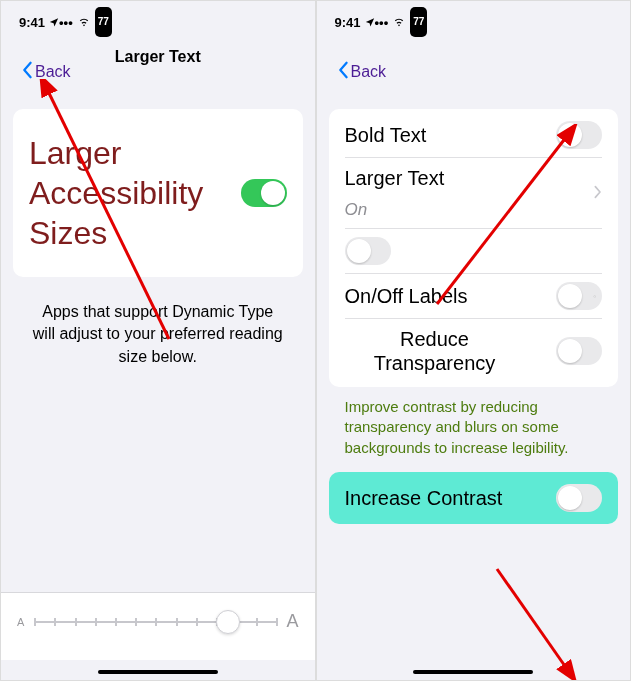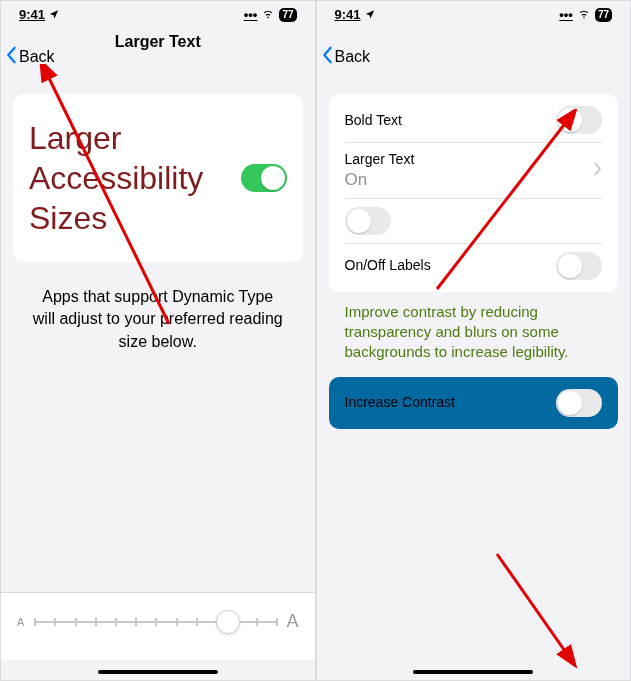--- a/index.html
+++ b/index.html
@@ -21,47 +21,45 @@
   height: 100%;
   background: #f2f2f7;
   border: 1px solid #dcdcdc;
   position: relative;
   overflow: hidden;
   display: flex;
   flex-direction: column;
 }
 .status-bar {
   display: flex;
-  justify-content: space-between;
   align-items: center;
   padding: 6px 18px 2px;
   font-size: 13px;
   font-weight: 600;
   color: #000;
   background: #f2f2f7;
-  text-decoration: underline;
 }
 .status-left { display: flex; align-items: center; gap: 4px; }
 .status-right { display: flex; align-items: center; gap: 4px; }
 .nav {
   display: flex;
   align-items: center;
   padding: 6px 8px 10px;
   background: #f2f2f7;
   position: relative;
   height: 40px;
 }
 .back-btn {
   display: flex;
   align-items: center;
-  color: #000000;
+  color: #4c1d95;
   font-size: 16px;
   gap: 2px;
   position: absolute;
-  left: 4px;
+  left: 20px;
   margin-top: 29px;
 }
 .nav-title {
   font-size: 16px;
   font-weight: 600;
   color: #000;
   width: 100%;
   text-align: center;
 }
 .content { padding: 0 12px; flex: 1; overflow: hidden; position: relative; }
@@ -74,22 +72,22 @@
 .row {
   display: flex;
   align-items: center;
   justify-content: space-between;
   min-height: 44px;
   padding: 8px 0;
 }
 .row.border { border-bottom: 0.5px solid #e0e0e3; }
 .row.border:last-child { border-bottom: none; }
 .big-label { font-size: 32px; font-weight: 400; line-height: 1.25; color: #7f1d1d; }
-.label { font-size: 14px; font-weight: 400; color: #000; line-height: 1.2; text-align: center; }
-.sub { font-size: 17px; color: #8e8e93; margin-top: 2px; }
+.label { font-size: 20px; font-weight: 400; color: #000; line-height: 1.2; text-align: center; }
+.sub { font-size: 17px; color: #8e8e93; margin-top: 10px; font-style: italic; }
 .footer-text {
   font-size: 15px;
   color: #4d7c0f;
   padding: 10px 16px;
   line-height: 1.35;
 }
 .toggle {
   width: 46px;
   height: 28px;
   border-radius: 14px;
@@ -170,39 +168,39 @@
   background: #000;
   border-radius: 3px;
 }
 .card2 {
   background: #fff;
   border-radius: 10px;
   margin-top: 30px;
   padding: 4px 16px;
 }
 .card3 {
-  background: #0369a1;
+  background: #5eead4;
   border-radius: 10px;
   margin-top: 4px;
   padding: 4px 16px;
 }
 .arrow {
   position: absolute;
   pointer-events: none;
 }
 .battery-pill {
   display: inline-flex;
   align-items: center;
   background: #000;
   color: #fff;
   border-radius: 5px;
   padding: 0 3px;
   font-size: 10px;
   line-height: 14px;
-  height: 14px;
+  height: 30px;
 }
 </style>
 </head>
 <body>
 
 <div class="frame">
 
   <div class="phone">
     <div class="status-bar">
       <div class="status-left">
@@ -340,20 +338,26 @@
               <div class="knob"></div>
             </div>
         </div>
         <div class="row border">
           <span class="label">On/Off Labels</span>
           <div class="toggle">
               <div class="knob"></div>
               <span class="dot-label">◦</span>
             </div>
         </div>
+        <div class="row">
+          <span class="label" style="max-width:180px">Reduce Transparency</span>
+          <div class="toggle">
+              <div class="knob"></div>
+            </div>
+        </div>
       </div>
 
       <div class="footer-text">Improve contrast by reducing transparency and blurs on some backgrounds to increase legibility.</div>
 
       <div class="card3">
         <div class="row">
           <span class="label">Increase Contrast</span>
           <div class="toggle">
               <div class="knob"></div>
             </div>

